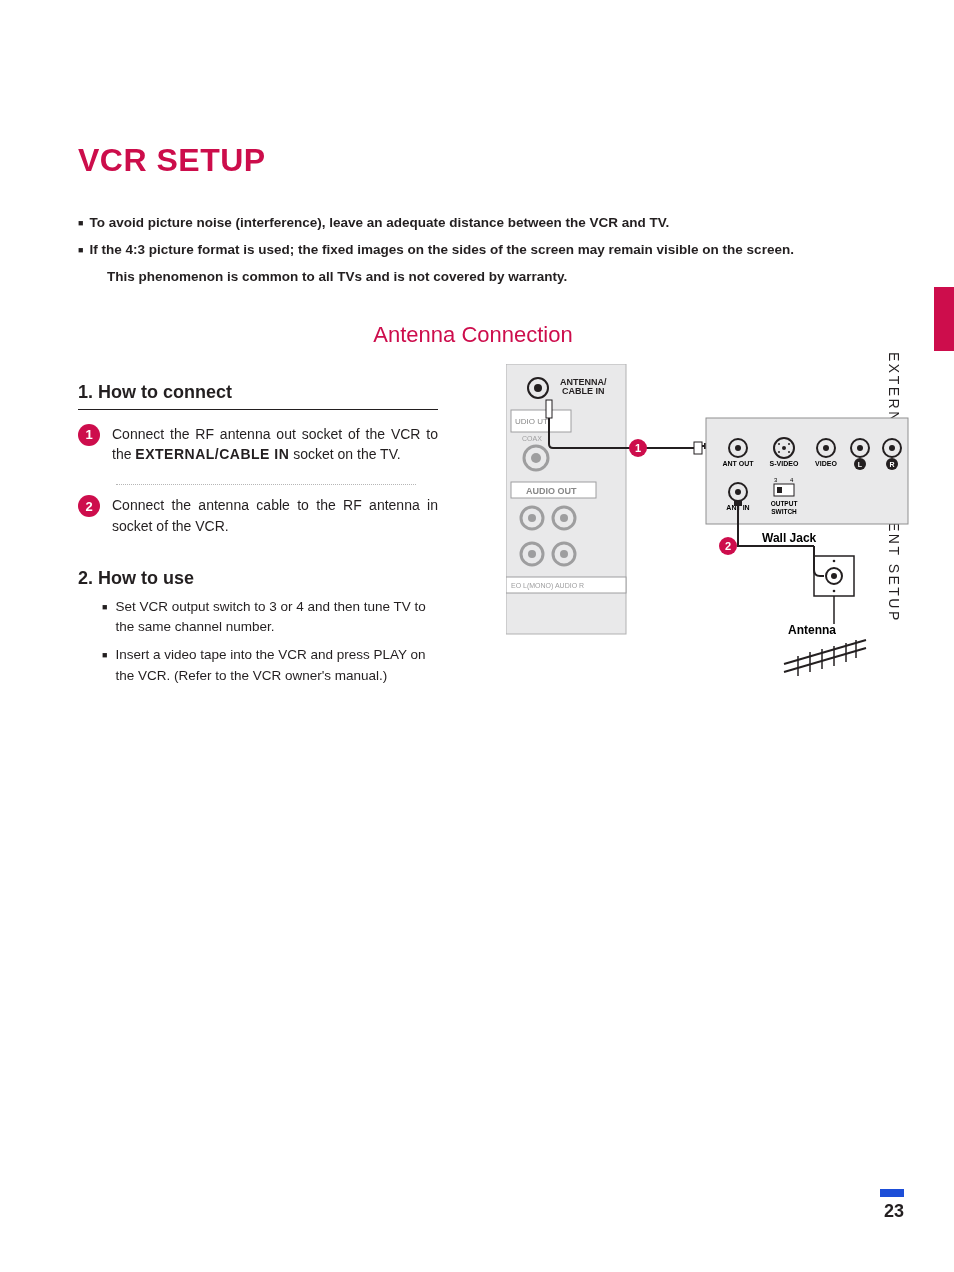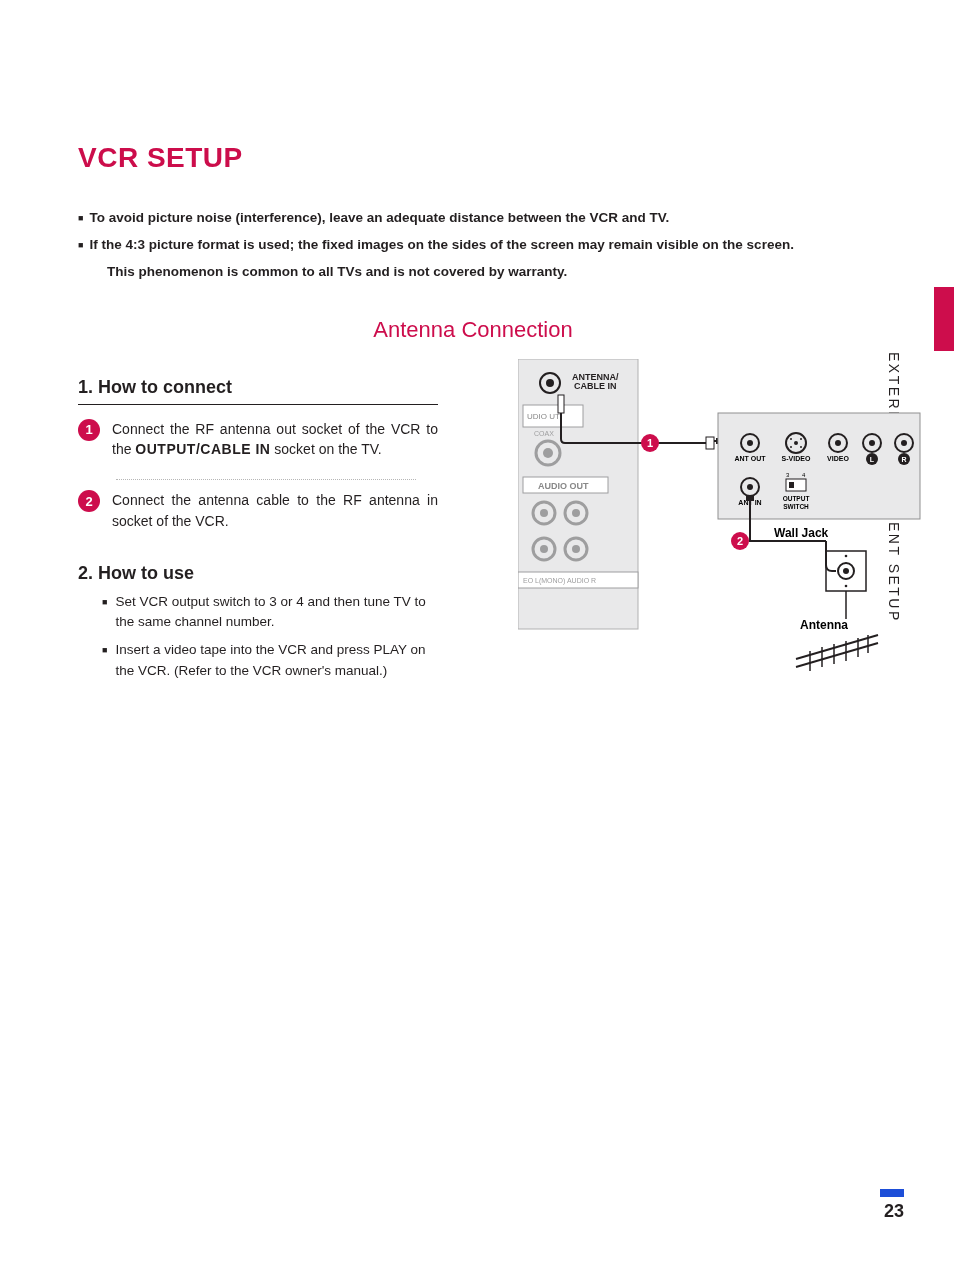--- a/index.html
+++ b/index.html
@@ -13,21 +13,21 @@
     position: relative;
   }
   .page {
     position: absolute;
     left: 78px;
     top: 142px;
     width: 790px;
   }
   h1.title {
     color: #cc0d4b;
-    font-size: 28px;
+    font-size: 32px;
     font-weight: 600;
     letter-spacing: .5px;
     margin: 0 0 34px 0;
   }
   .intro .line {
     font-size: 13.5px;
     line-height: 1.55;
     margin: 0 0 6px 0;
     display: flex;
   }
@@ -57,21 +57,21 @@
   }
   .rule {
     border: 0;
     border-top: 1px solid #231f20;
     margin: 4px 0 14px 0;
     width: 360px;
   }
 
   .cols {
     display: flex;
-    gap: 32px;
+    gap: 20px;
     align-items: center;
   }
   .leftcol { width: 360px; }
 
   .step {
     display: flex;
     gap: 12px;
     margin-bottom: 10px;
     padding-bottom: 10px;
   }
@@ -161,21 +161,21 @@
   <h2 class="subtitle">Antenna Connection</h2>
 
   <div class="cols">
     <div class="leftcol">
       <h3 class="h3">1. How to connect</h3>
       <hr class="rule">
 
       <div class="step">
         <div class="bullet">1</div>
         <div class="txt">
-          <span>Connect the RF antenna out socket of the VCR to the </span><span class="bold">OUTPUT/CABLE IN</span><span> socket on the TV.</span>
+          <span>Connect the RF antenna out socket of the VCR to the </span><span class="bold">EXTERNAL/CABLE IN</span><span> socket on the TV.</span>
         </div>
       </div>
       <div class="step-sep"></div>
       <div class="step">
         <div class="bullet">2</div>
         <div class="txt">Connect the antenna cable to the RF antenna in socket of the VCR.</div>
       </div>
 
       <h3 class="h3" style="margin-top:22px">2. How to use</h3>
       <ul class="uselist">

